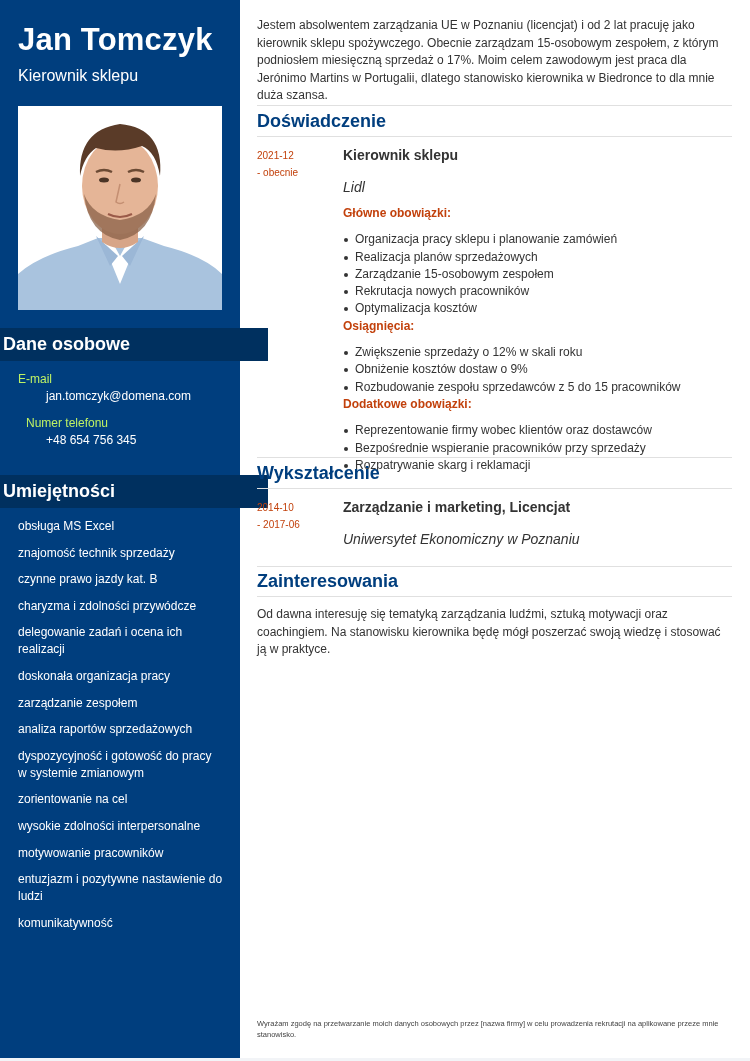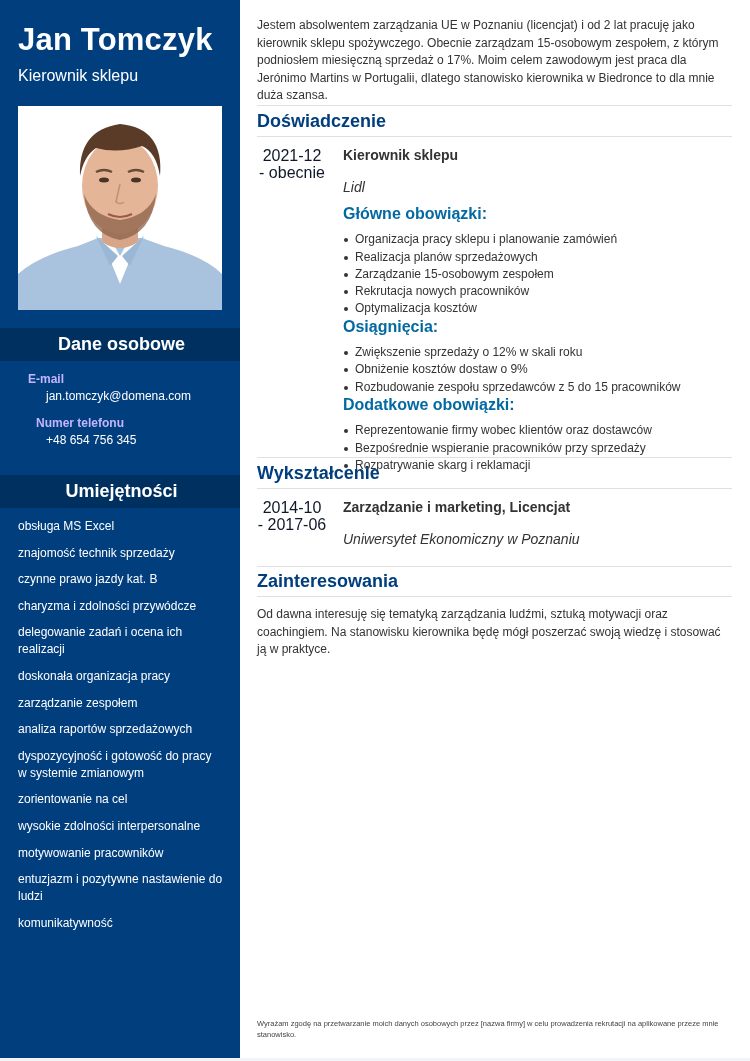--- a/index.html
+++ b/index.html
@@ -10,37 +10,37 @@
     position: absolute; left: 0; top: 0; width: 240px; height: 1058px;
     background: #003e7e; color: #ffffff;
   }
   .name { position: absolute; left: 18px; top: 22px; font-size: 31px; font-weight: bold; color: #fff; letter-spacing: 0.2px; }
   .job-title { position: absolute; left: 18px; top: 67px; font-size: 16px; color: #fff; }
   .photo {
     position: absolute; left: 18px; top: 106px; width: 204px; height: 204px;
     background: #ffffff; overflow: hidden;
   }
   .side-header {
-    position: absolute; left: 0; width: 240px; height: 33px;
-    background: #00305f; padding-left: 3px; font-size: 18px; font-weight: bold; line-height: 33px; color: #fff; text-align: center;
+    position: absolute; left: 0; width: 268px; height: 33px;
+    background: #00305f; padding-left: 3px; font-size: 18px; font-weight: bold; line-height: 33px; color: #fff;
   }
-  .contact-label { position: absolute; left: 28px; font-size: 12px; font-weight: bold; color: #c4b5fd; }
+  .contact-label { position: absolute; left: 18px; font-size: 12px; font-weight: normal; color: #bef264; }
   .contact-value { position: absolute; left: 18px; font-size: 12px; color: #fff; padding-left: 28px; }
   .skills { position: absolute; left: 18px; top: 518px; width: 205px; list-style: none; }
   .skills li { font-size: 12px; line-height: 17px; color: #fff; margin-bottom: 9.6px; }
 
   .main { position: absolute; left: 257px; top: 0; width: 475px; }
   .summary { position: absolute; top: 17px; left: 0; width: 475px; font-size: 12px; line-height: 17.5px; color: #333; }
   .sec-line { position: absolute; left: 0; width: 475px; height: 1px; background: #e0e0e0; }
   .sec-title { position: absolute; left: 0; font-size: 18px; font-weight: bold; color: #003e7e; }
-  .date { position: absolute; left: 0; font-size: 16px; line-height: 17px; color: #0f172a; width: 70px; text-align: center; }
+  .date { position: absolute; left: 0; font-size: 10px; line-height: 17px; color: #c2410c; width: 70px; }
   .entry { position: absolute; left: 86px; width: 390px; }
   .entry-title { font-size: 14px; font-weight: bold; color: #333; line-height: 20px; }
   .entry-sub { font-size: 14px; font-style: italic; color: #333; margin-top: 12px; line-height: 20px; }
-  .group-label { font-size: 16px; font-weight: bold; color: #0369a1; line-height: 17.3px; }
+  .group-label { font-size: 12px; font-weight: bold; color: #c2410c; line-height: 17.3px; }
   .bullets { list-style: none; margin-top: 9px; }
   .bullets li { font-size: 12px; line-height: 17.3px; color: #333; padding-left: 12px; position: relative; }
   .bullets li::before { content: ""; position: absolute; left: 1px; top: 7px; width: 4px; height: 4px; border-radius: 50%; background: #333; }
   .interests { position: absolute; left: 0; width: 475px; font-size: 12px; line-height: 17.5px; color: #333; }
   .consent { position: absolute; left: 257px; top: 1018px; width: 475px; font-size: 7.5px; line-height: 11px; color: #444; }
   .bottom-strip { position: absolute; left: 0; top: 1058px; width: 750px; height: 3px; background: #f2f4f7; }
 </style>
 </head>
 <body>
 

